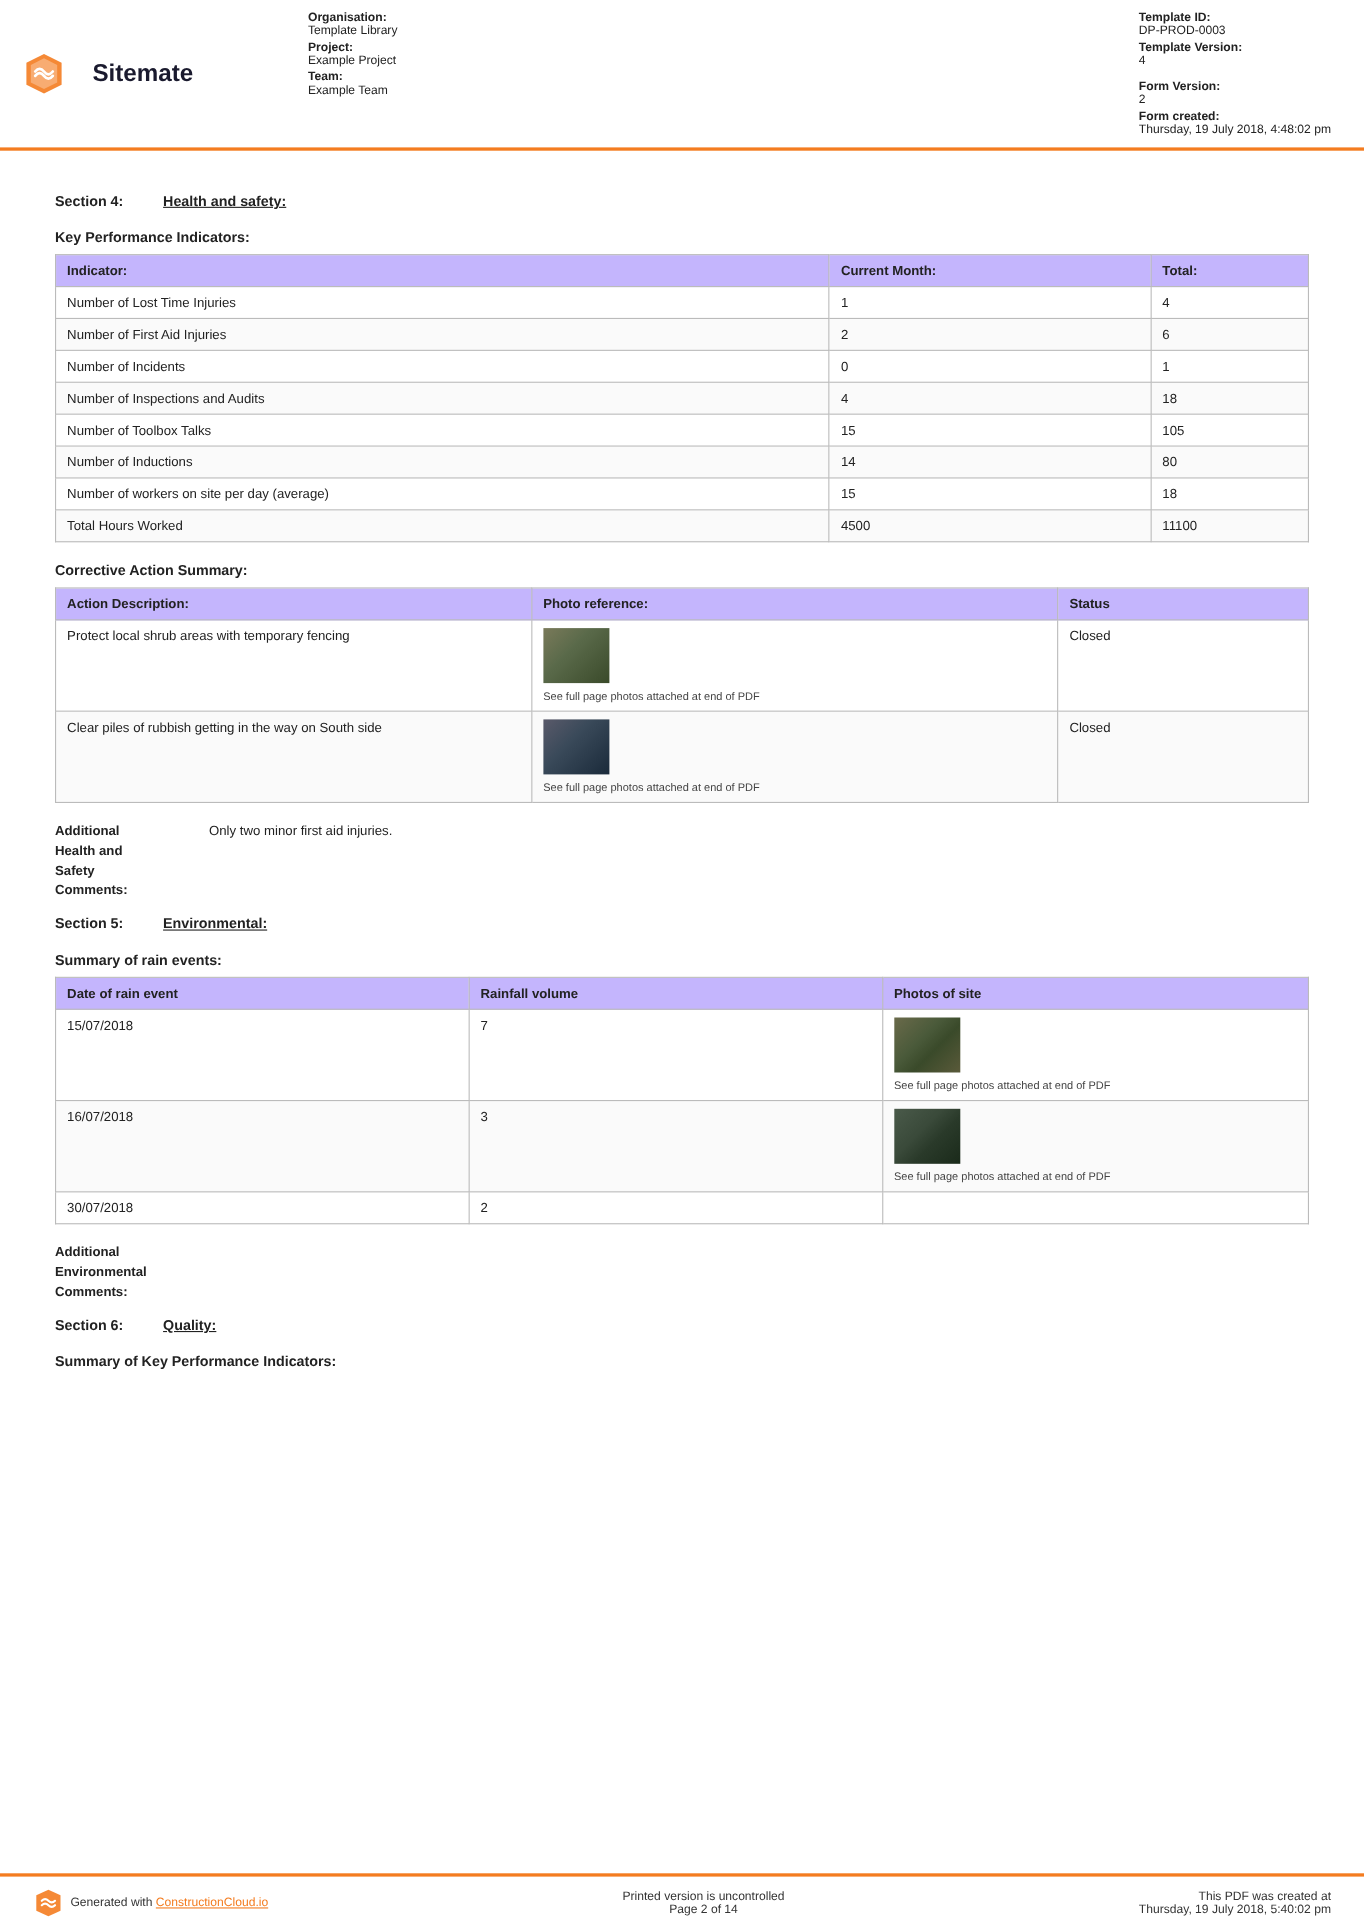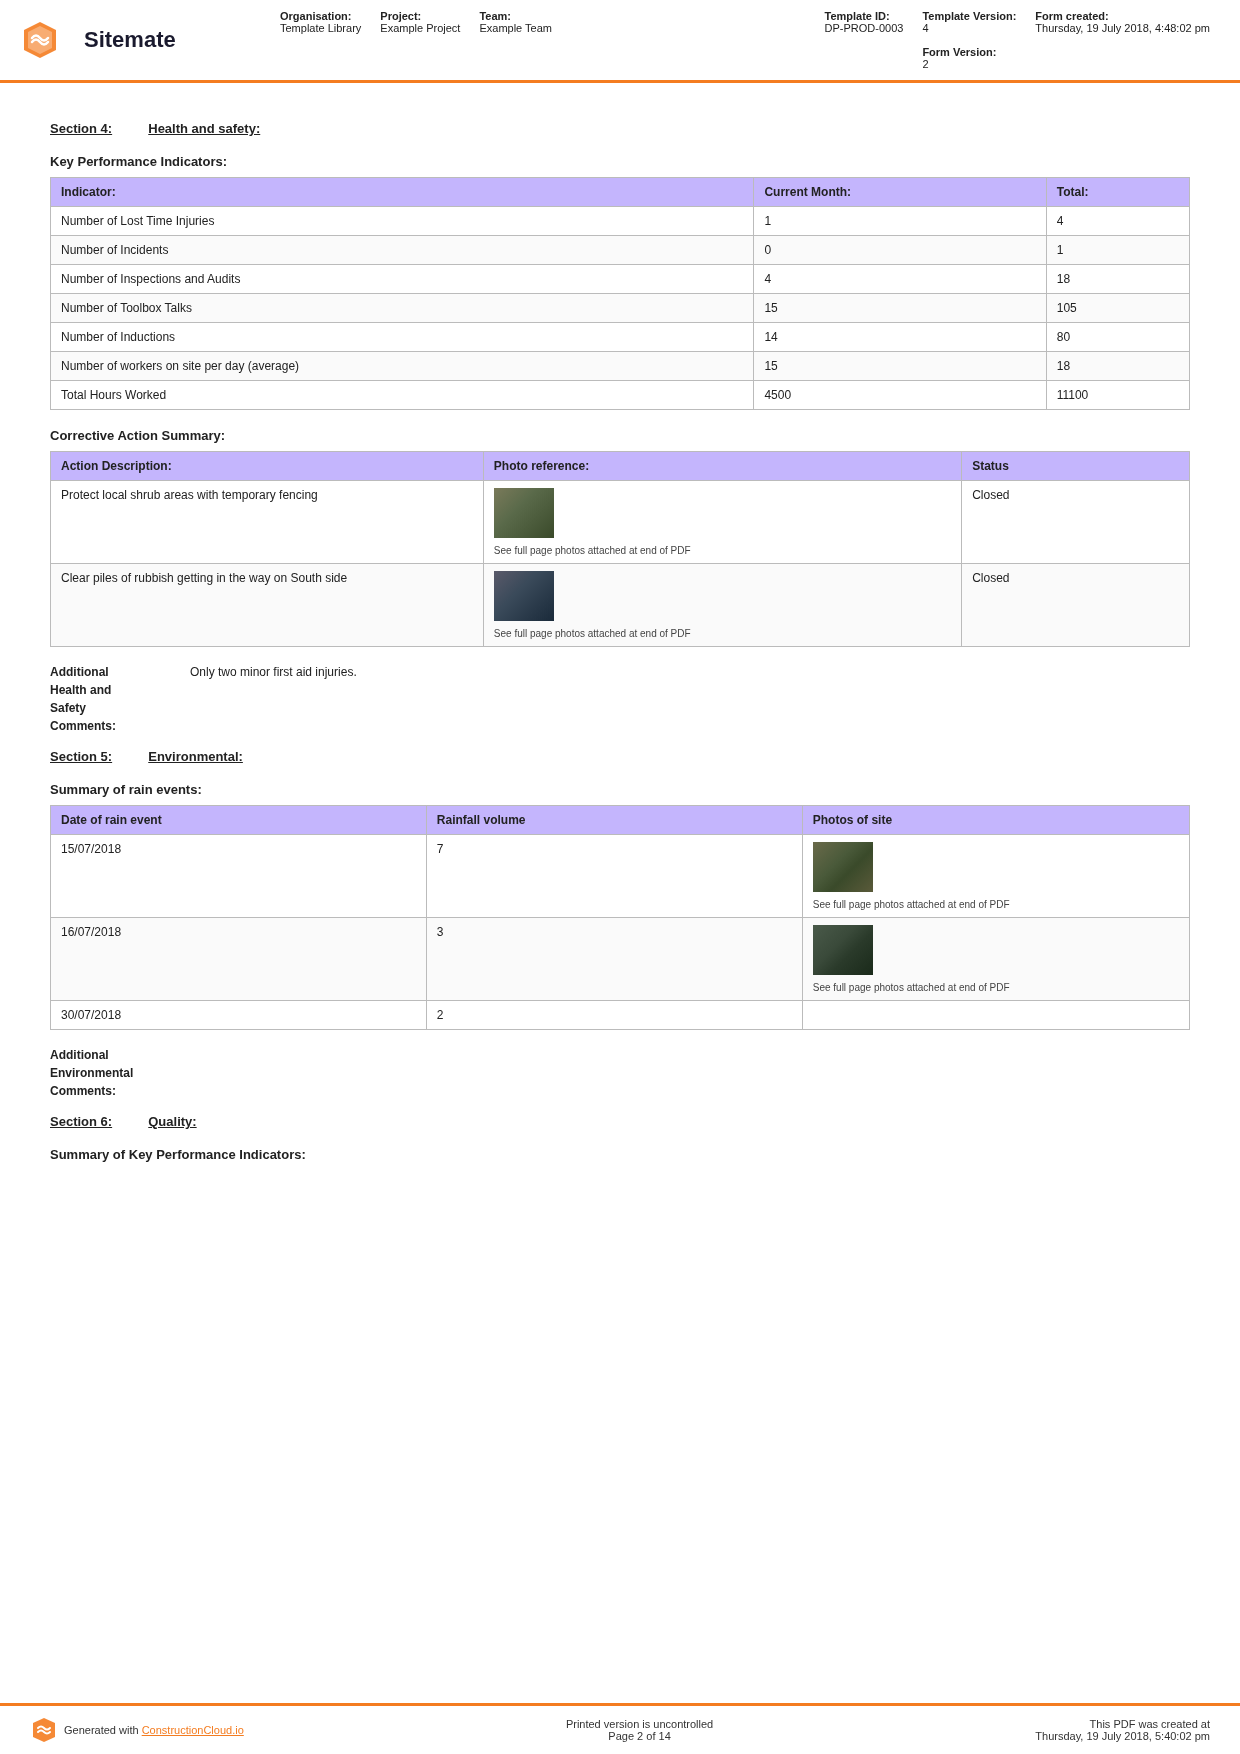--- a/index.html
+++ b/index.html
@@ -41,43 +41,42 @@
       color: #1a1a2e;
     }
     .header-meta {
       display: flex;
       flex: 1;
       justify-content: space-between;
       padding-left: 60px;
     }
     .header-meta-col {
       display: flex;
-      flex-direction: row;
-      gap: 19px;
+      flex-direction: column;
+      gap: 3px;
       font-size: 11px;
     }
     .header-meta-col span { display: block; }
     .header-meta-col .label { font-weight: bold; }
 
     
     .content {
       padding: 20px 50px;
       flex: 1;
     }
 
     
     .section-heading {
       font-size: 13px;
       font-weight: bold;
       margin-bottom: 14px;
       margin-top: 10px;
     }
     .section-heading .section-label {
       font-weight: bold;
-      text-decoration: underline;
     }
     .section-heading .section-title {
       font-weight: bold;
       text-decoration: underline;
     }
 
     .subsection-heading {
       font-size: 13px;
       font-weight: bold;
       margin-bottom: 8px;
@@ -250,20 +249,25 @@
           <th>Indicator:</th>
           <th>Current Month:</th>
           <th>Total:</th>
         </tr>
       </thead>
       <tbody id="kpi-tbody">
       <tr>
             <td>Number of Lost Time Injuries</td>
             <td>1</td>
             <td>4</td>
+          </tr>
+          <tr>
+            <td>Number of First Aid Injuries</td>
+            <td>2</td>
+            <td>6</td>
           </tr>
           <tr>
             <td>Number of Incidents</td>
             <td>0</td>
             <td>1</td>
           </tr>
           <tr>
             <td>Number of Inspections and Audits</td>
             <td>4</td>
             <td>18</td>

